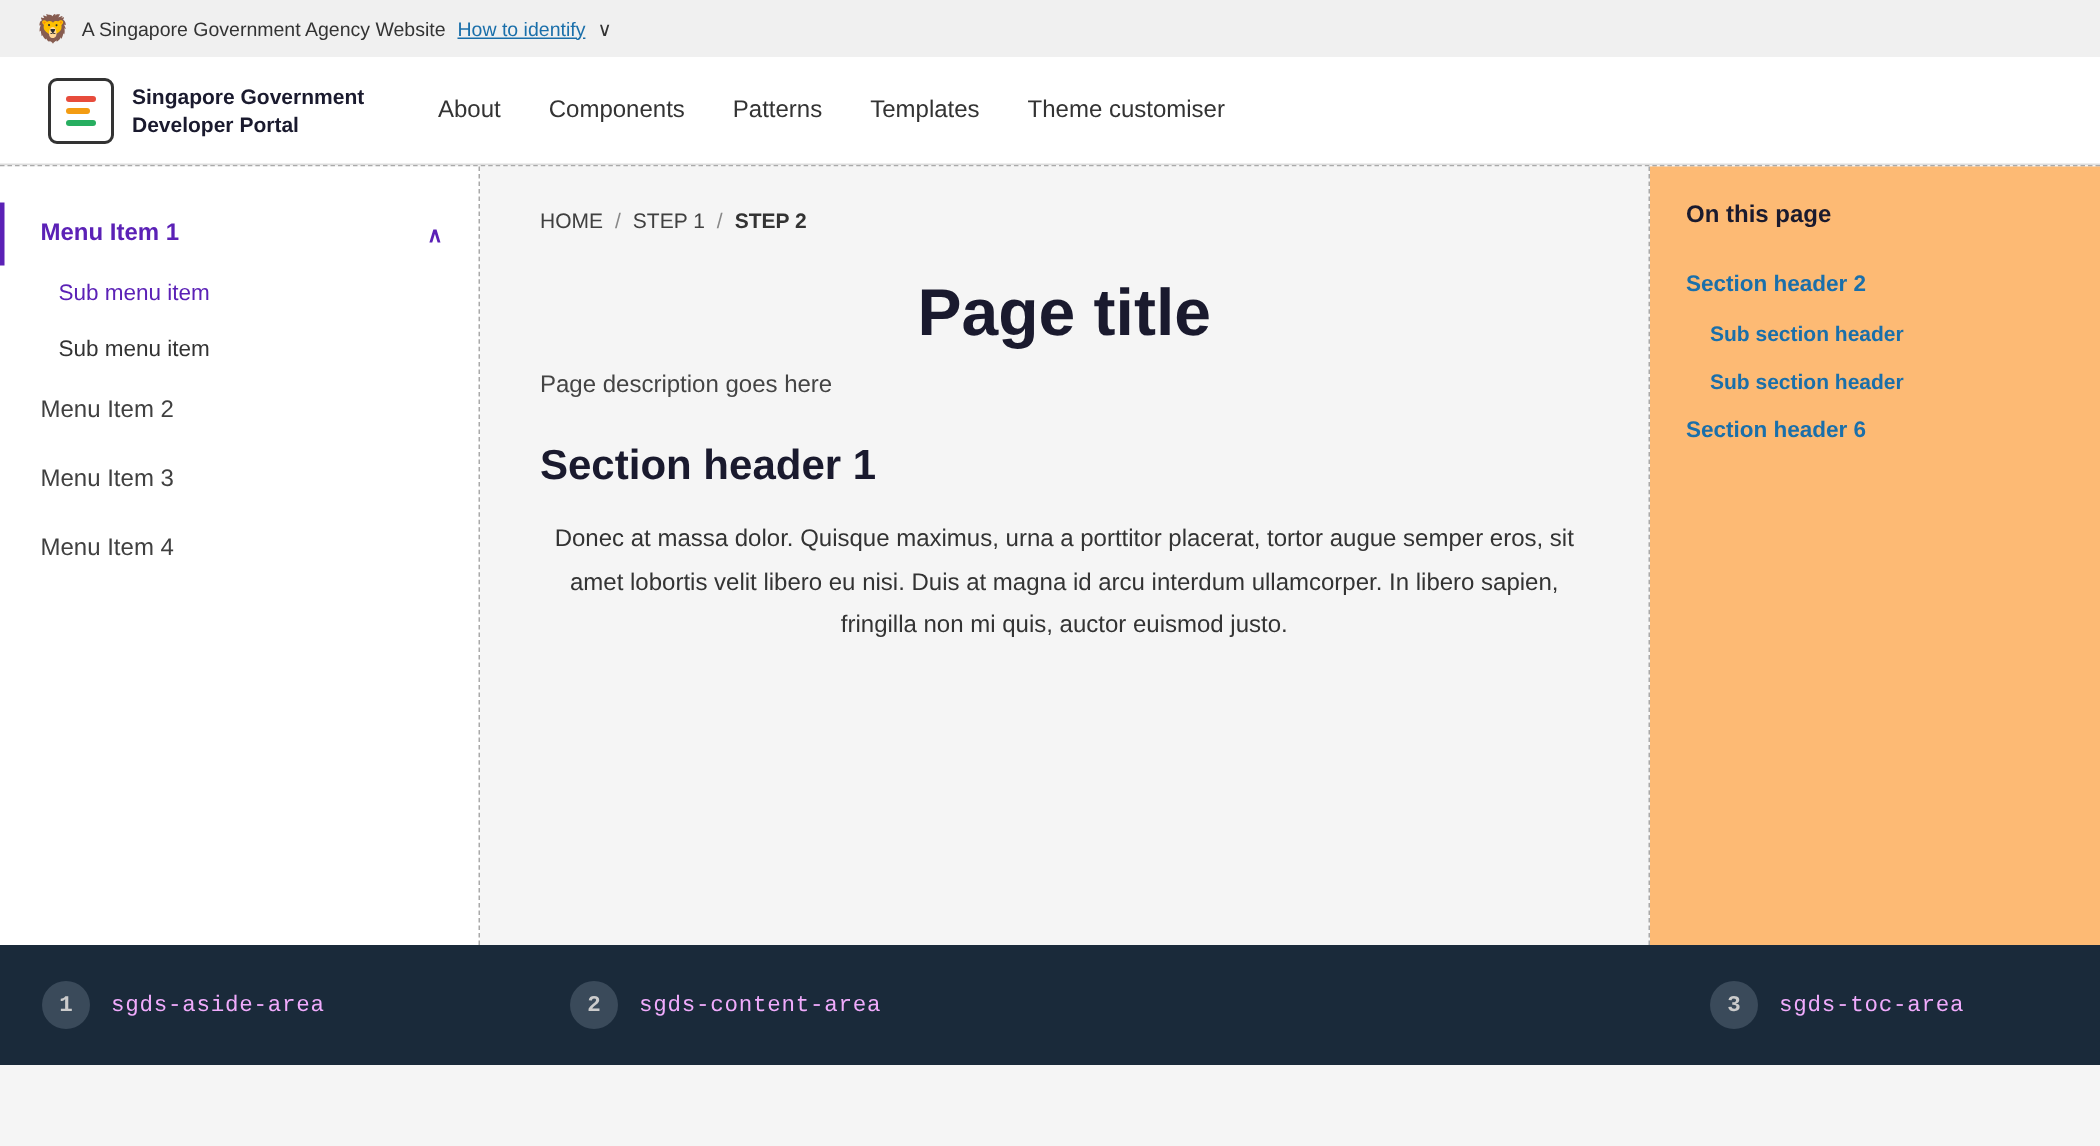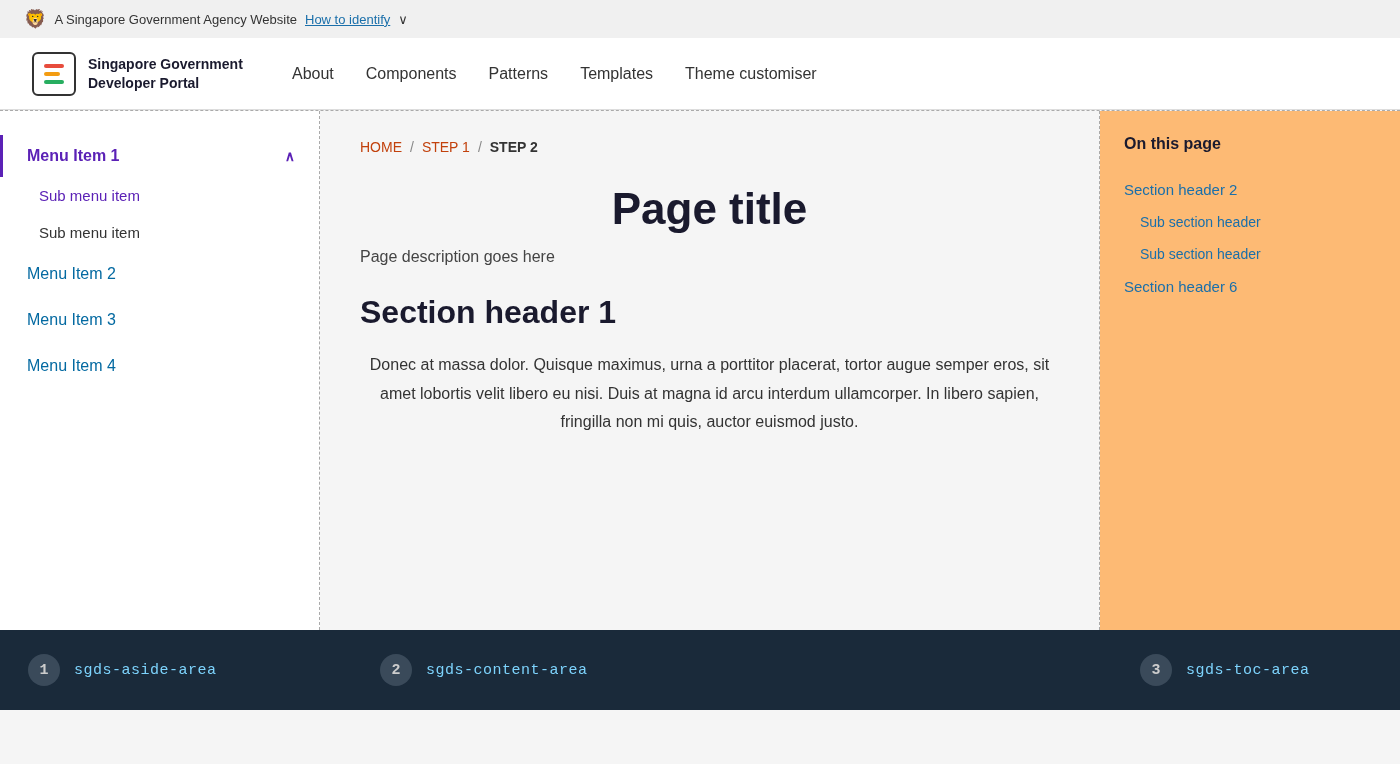--- a/index.html
+++ b/index.html
@@ -103,58 +103,58 @@
       padding: 10px 24px 10px 36px;
       font-size: 15px;
       color: #333;
       cursor: pointer;
       border-left: 3px solid transparent;
     }
     .sidebar-sub-item.active { color: #5b21b6; }
     .sidebar-top-item {
       padding: 14px 24px;
       font-size: 16px;
-      color: #0369a1;
+      color: #404040;
       cursor: pointer;
       border-left: 3px solid transparent;
     }
 
     
     .content-area {
       flex: 1;
       background: #f5f5f5;
       padding: 28px 40px;
       border-right: 1px dashed #aaa;
     }
     .breadcrumb {
       display: flex;
       align-items: center;
       gap: 8px;
       font-size: 14px;
       margin-bottom: 28px;
       color: #555;
     }
-    .breadcrumb a { color: #c2410c; text-decoration: none; }
+    .breadcrumb a { color: #404040; text-decoration: none; }
     .breadcrumb .separator { color: #888; }
     .breadcrumb .current { font-weight: 700; color: #333; }
     .page-title {
       font-size: 44px;
       font-weight: 700;
       color: #1a1a2e;
       margin-bottom: 12px;
       line-height: 1.2;
       text-align: center;
     }
     .page-description {
       font-size: 16px;
       color: #444;
       margin-bottom: 28px;
     }
     .section-header-1 {
-      font-size: 32px;
+      font-size: 28px;
       font-weight: 700;
       color: #1a1a2e;
       margin-bottom: 20px;
     }
     .content-body {
       font-size: 16px;
       color: #333;
       line-height: 1.8;
       text-align: center;
     }
@@ -170,21 +170,21 @@
       font-size: 16px;
       font-weight: 700;
       color: #1a1a2e;
       margin-bottom: 20px;
     }
     .toc-list { list-style: none; }
     .toc-item {
       padding: 8px 0;
       font-size: 15px;
     }
-    .toc-item a { color: #1a6faa; text-decoration: none; }
+    .toc-item a { color: #1a6faa; text-decoration: none; font-weight: bold; }
     .toc-item.sub { padding-left: 16px; font-size: 14px; }
     .toc-item.sub a { color: #1a6faa; }
 
     
     .annotation-bar {
       background: #1a2a3a;
       color: #ccc;
       display: flex;
       align-items: center;
       height: 80px;
@@ -214,21 +214,21 @@
       border-radius: 50%;
       background: #3a4a5a;
       color: #ccc;
       display: flex;
       align-items: center;
       justify-content: center;
       font-weight: 700;
       font-size: 15px;
       flex-shrink: 0;
     }
-    .annotation-label { color: #7dd3fc; letter-spacing: 0.5px; }
+    .annotation-label { color: #f0abfc; letter-spacing: 0.5px; }
   </style>
 </head>
 <body>
 
 <div class="top-banner">
   <span class="lion-icon">🦁</span>
   <span>A Singapore Government Agency Website</span>
   <a href="#">How to identify</a>
   <span>∨</span>
 </div>

